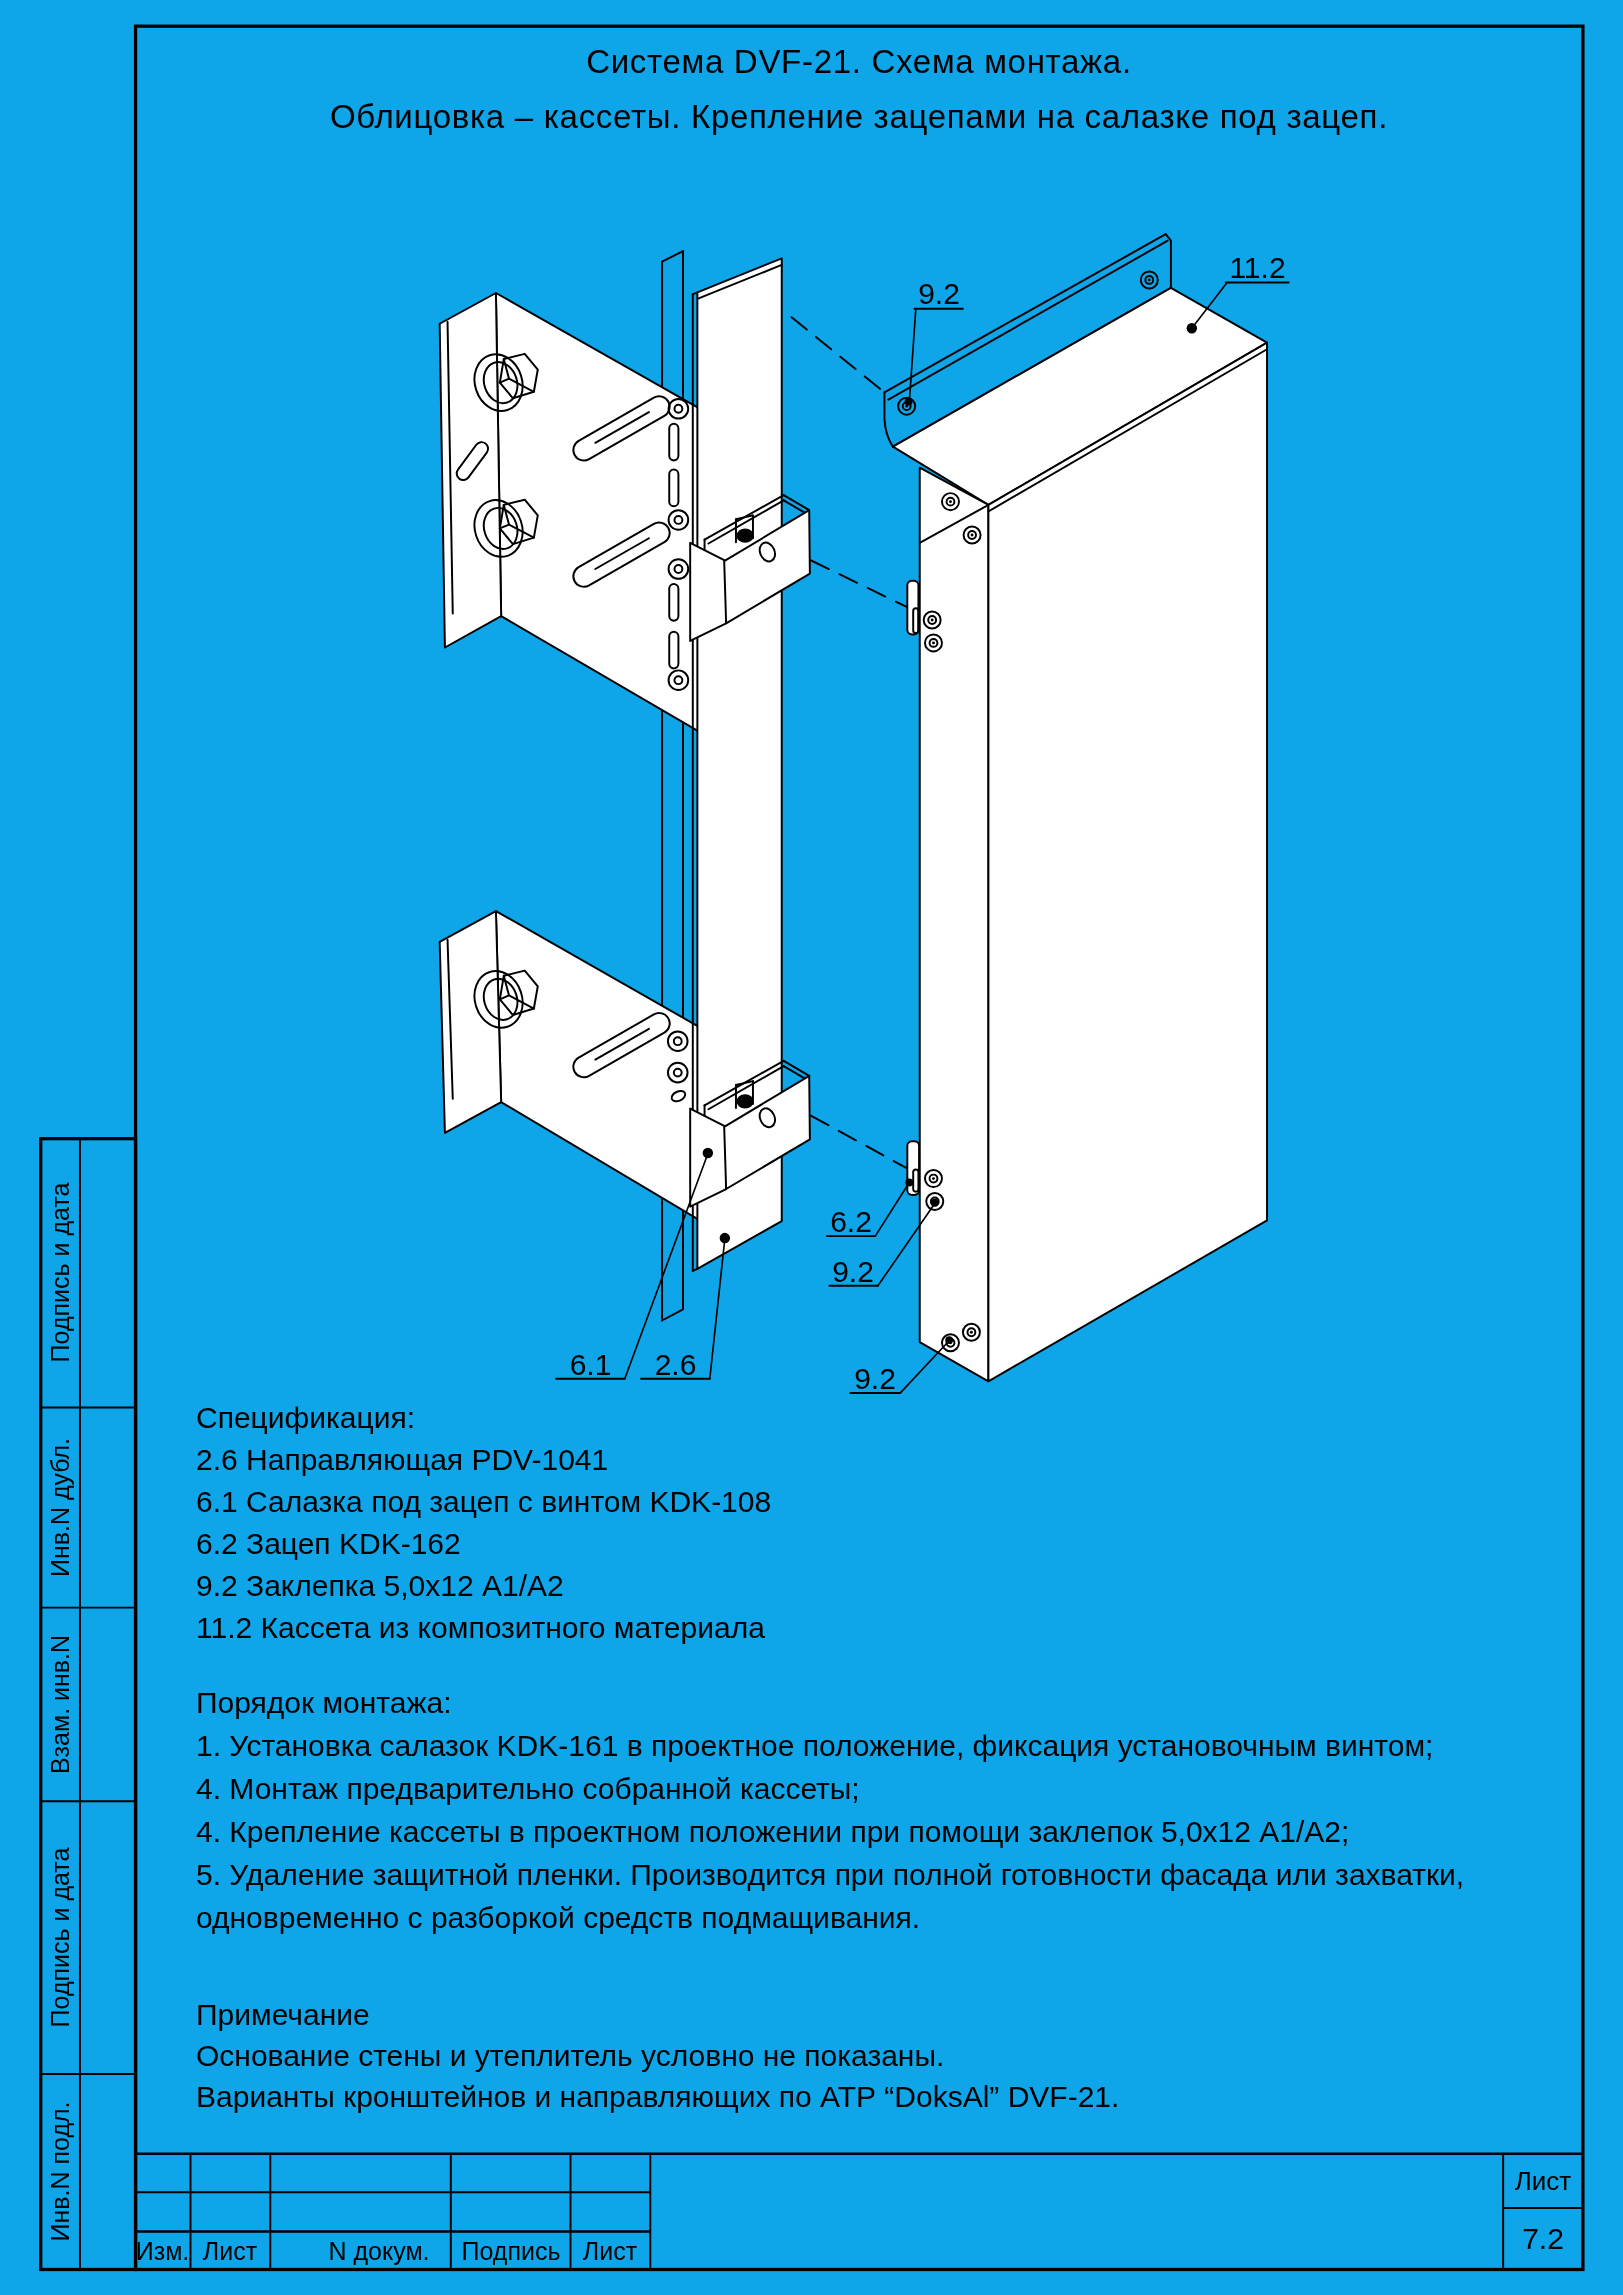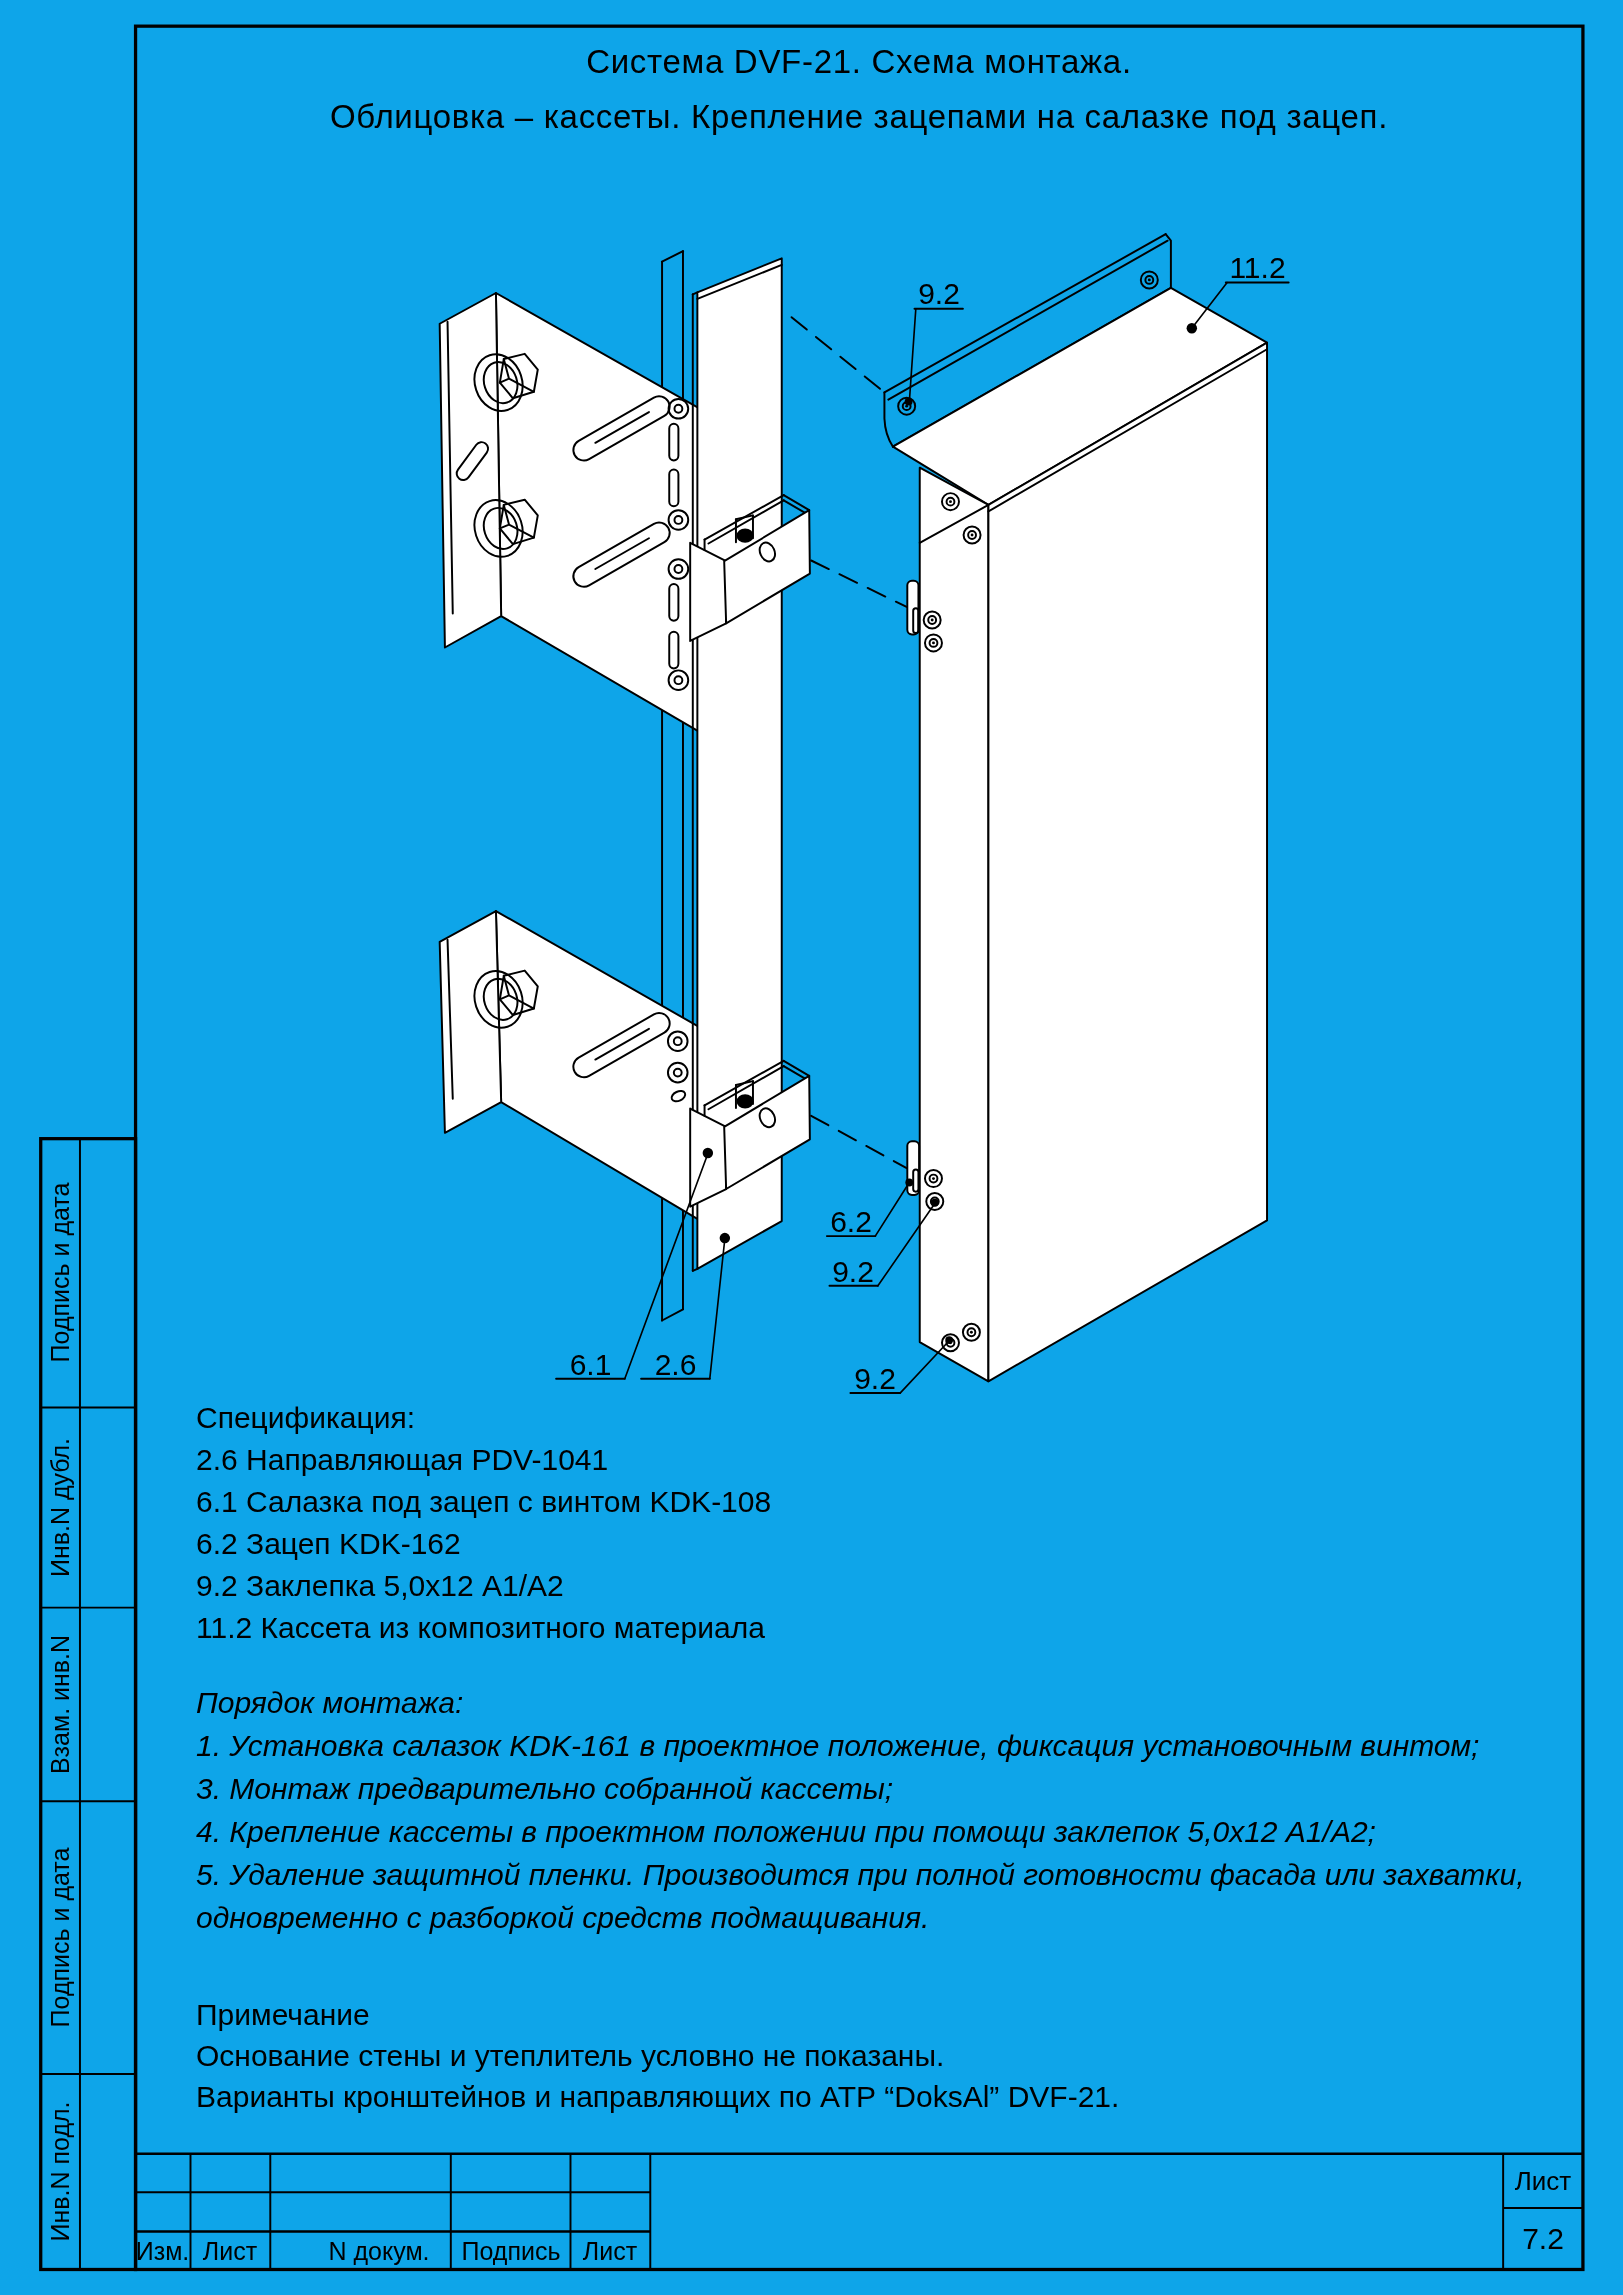--- a/index.html
+++ b/index.html
@@ -11,21 +11,21 @@
     color:#000;
     overflow:hidden;
   }
   #lineart{position:absolute;left:0;top:0;z-index:1;}
   .t{position:absolute;z-index:2;white-space:pre;}
   .title-line{left:135px;width:1448px;text-align:center;font-size:33px;letter-spacing:0.7px;}
   .block{position:absolute;z-index:2;font-size:30px;}
   .block .ln{white-space:pre;}
   #spec-block{left:196px;top:1397px;}
   #spec-block .ln{line-height:42px;}
-  #assembly-block{left:196px;top:1681px;width:1370px;font-style:italic;}
+  #assembly-block{left:196px;top:1681px;width:1370px;}
   #assembly-block .ln{line-height:43px;white-space:normal;}
   #notes-block{left:196px;top:1994px;}
   #notes-block .ln{line-height:41px;}
   .callout{font-size:30px;text-align:center;z-index:2;}
   .side-label{
     position:absolute;z-index:2;font-size:25px;text-align:center;
     height:31px;line-height:31px;
     transform:rotate(-90deg);
   }
   .tb-label{position:absolute;z-index:2;font-size:25px;text-align:center;height:29px;line-height:29px;}
@@ -243,21 +243,21 @@
     <div class="ln">2.6 Направляющая PDV-1041</div>
     <div class="ln">6.1 Салазка под зацеп с винтом KDK-108</div>
     <div class="ln">6.2 Зацеп KDK-162</div>
     <div class="ln">9.2 Заклепка 5,0х12 А1/А2</div>
     <div class="ln">11.2 Кассета из композитного материала</div>
   </div>
 
   <div class="block" id="assembly-block">
     <div class="ln">Порядок монтажа:</div>
     <div class="ln">1. Установка салазок KDK-161 в проектное положение, фиксация установочным винтом;</div>
-    <div class="ln">3. Монтаж предварительно собранной кассеты;</div>
+    <div class="ln">4. Монтаж предварительно собранной кассеты;</div>
     <div class="ln">4. Крепление кассеты в проектном положении при помощи заклепок 5,0х12 А1/А2;</div>
     <div class="ln">5. Удаление защитной пленки. Производится при полной готовности фасада или захватки, одновременно с разборкой средств подмащивания.</div>
   </div>
 
   <div class="block" id="notes-block">
     <div class="ln">Примечание</div>
     <div class="ln">Основание стены и утеплитель условно не показаны.</div>
     <div class="ln">Варианты кронштейнов и направляющих по АТР “DoksAl” DVF-21.</div>
   </div>
 

